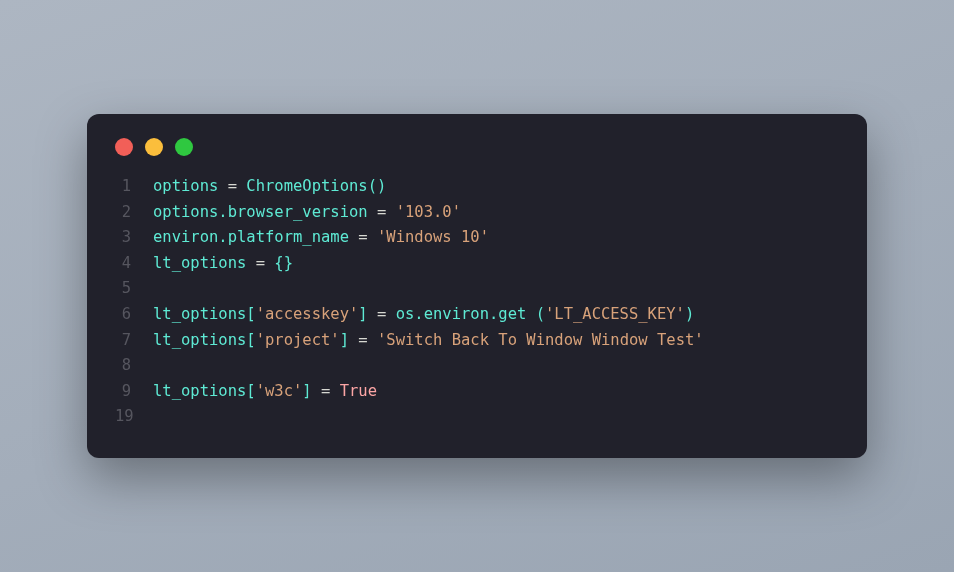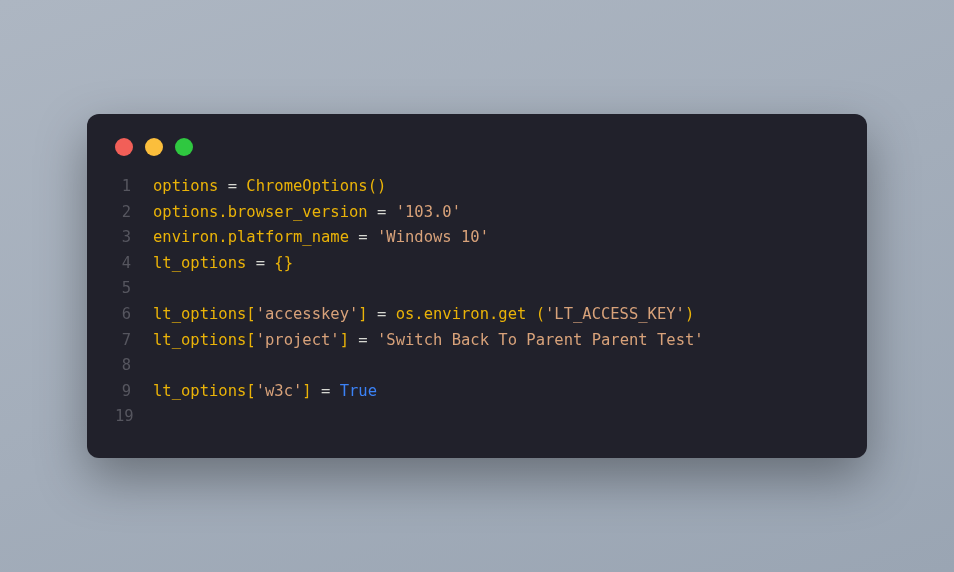--- a/index.html
+++ b/index.html
@@ -41,39 +41,39 @@
       white-space: pre;
     }
     .gutter {
       width: 38px;
       text-align: right;
       color: #56565f;
       padding-right: 22px;
       user-select: none;
       flex-shrink: 0;
     }
-    .tok-default { color: #eab308; text-align: center; }
+    .tok-default { color: #5eead4; text-align: center; }
     .tok-string  { color: #d8a27a; text-align: right; }
-    .tok-const   { color: #3b82f6; }
+    .tok-const   { color: #fca5a5; }
     .tok-punc    { color: #d7d8d2; }
   </style>
 </head>
 <body>
 
 <div class="window">
   <div class="titlebar">
     <div class="dot red"></div>
     <div class="dot yellow"></div>
     <div class="dot green"></div>
   </div>
   <div class="code" id="code">
       <div class="line"><span class="gutter">1</span><span><span class="tok-default">options </span><span class="tok-punc">=</span><span class="tok-default"> ChromeOptions()</span></span></div>
       <div class="line"><span class="gutter">2</span><span><span class="tok-default">options.browser_version </span><span class="tok-punc">=</span><span class="tok-default"> </span><span class="tok-string">'103.0'</span></span></div>
       <div class="line"><span class="gutter">3</span><span><span class="tok-default">environ.platform_name </span><span class="tok-punc">=</span><span class="tok-default"> </span><span class="tok-string">'Windows 10'</span></span></div>
       <div class="line"><span class="gutter">4</span><span><span class="tok-default">lt_options </span><span class="tok-punc">=</span><span class="tok-default"> {}</span></span></div>
       <div class="line"><span class="gutter">5</span></div>
       <div class="line"><span class="gutter">6</span><span><span class="tok-default">lt_options[</span><span class="tok-string">'accesskey'</span><span class="tok-default">] </span><span class="tok-punc">=</span><span class="tok-default"> os.environ.get (</span><span class="tok-string">'LT_ACCESS_KEY'</span><span class="tok-default">)</span></span></div>
-      <div class="line"><span class="gutter">7</span><span><span class="tok-default">lt_options[</span><span class="tok-string">'project'</span><span class="tok-default">] </span><span class="tok-punc">=</span><span class="tok-default"> </span><span class="tok-string">'Switch Back To Parent Parent Test'</span></span></div>
+      <div class="line"><span class="gutter">7</span><span><span class="tok-default">lt_options[</span><span class="tok-string">'project'</span><span class="tok-default">] </span><span class="tok-punc">=</span><span class="tok-default"> </span><span class="tok-string">'Switch Back To Window Window Test'</span></span></div>
       <div class="line"><span class="gutter">8</span></div>
       <div class="line"><span class="gutter">9</span><span><span class="tok-default">lt_options[</span><span class="tok-string">'w3c'</span><span class="tok-default">] </span><span class="tok-punc">=</span><span class="tok-default"> </span><span class="tok-const">True</span></span></div>
       <div class="line"><span class="gutter">19</span></div>
     </div>
 </div>
 
 </body></html>

